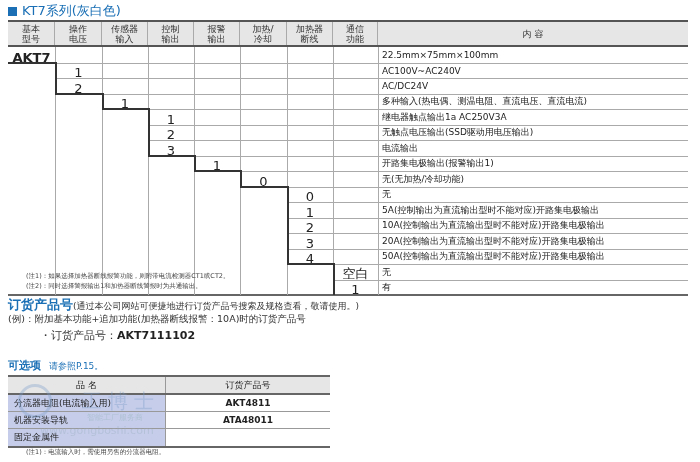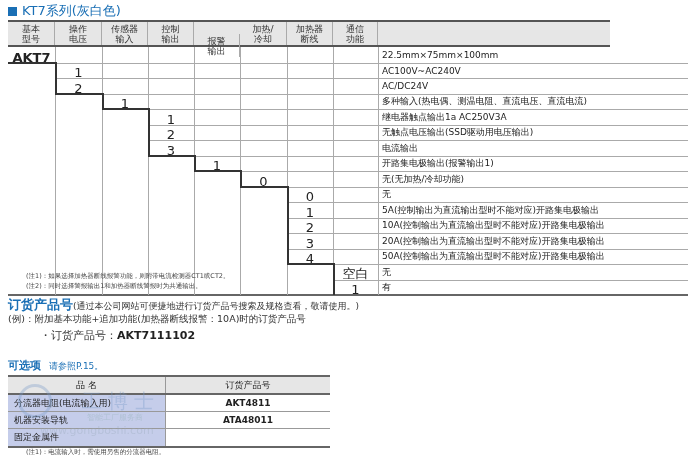--- a/index.html
+++ b/index.html
@@ -40,37 +40,38 @@
 </style>
 </head>
 <body>
 
 <div class="title">
   <span class="sq"></span>
   <span>KT7系列(灰白色)</span>
 </div>
 
 <div class="grid" id="grid" style="height: 275px;">
-    <div class="hdr" style="left: 0px; width: 602px;">
+    <div class="hdr" style="left: 0px; width: 680px;">
       <div class="hcell" style="left: 0px; width: 47px; white-space: pre-line;">基本
 型号</div>
       <div class="hcell" style="left: 47px; width: 47px; white-space: pre-line;">操作
 电压</div>
       <div class="hcell" style="left: 94px; width: 46px; white-space: pre-line;">传感器
 输入</div>
       <div class="hcell" style="left: 140px; width: 46px; white-space: pre-line;">控制
 输出</div>
-      <div class="hcell" style="left: 186px; width: 46px; white-space: pre-line; margin-top: 12px;">报警
+      <div class="hcell" style="left: 186px; width: 46px; white-space: pre-line;">报警
 输出</div>
       <div class="hcell" style="left: 232px; width: 47px; white-space: pre-line;">加热/
 冷却</div>
       <div class="hcell" style="left: 279px; width: 46px; white-space: pre-line;">加热器
 断线</div>
       <div class="hcell" style="left: 325px; width: 45px; white-space: pre-line;">通信
 功能</div>
+      <div class="hcell" style="left: 370px; width: 310px; border-right: none; white-space: pre-line;">内  容</div>
     </div>
     <div class="stair-h" style="left: 0px; width: 680px; top: 274px; background: rgb(102, 102, 102);"></div>
     <div class="content" style="top: 27px; width: 309px; left: 371px;">22.5mm×75mm×100mm</div>
     <div class="cell" style="top: 27px; left: 0px; width: 47px; font-weight: bold;">AKT7</div>
     <div class="content" style="top: 42.5px; width: 309px; left: 371px;">AC100V~AC240V</div>
     <div class="cell" style="top: 42.5px; left: 47px; width: 47px;">1</div>
     <div class="hline" style="top: 42.5px; left: 47px; width: 633px;"></div>
     <div class="content" style="top: 58px; width: 309px; left: 371px;">AC/DC24V</div>
     <div class="cell" style="top: 58px; left: 47px; width: 47px;">2</div>
     <div class="hline" style="top: 58px; left: 47px; width: 633px;"></div>

